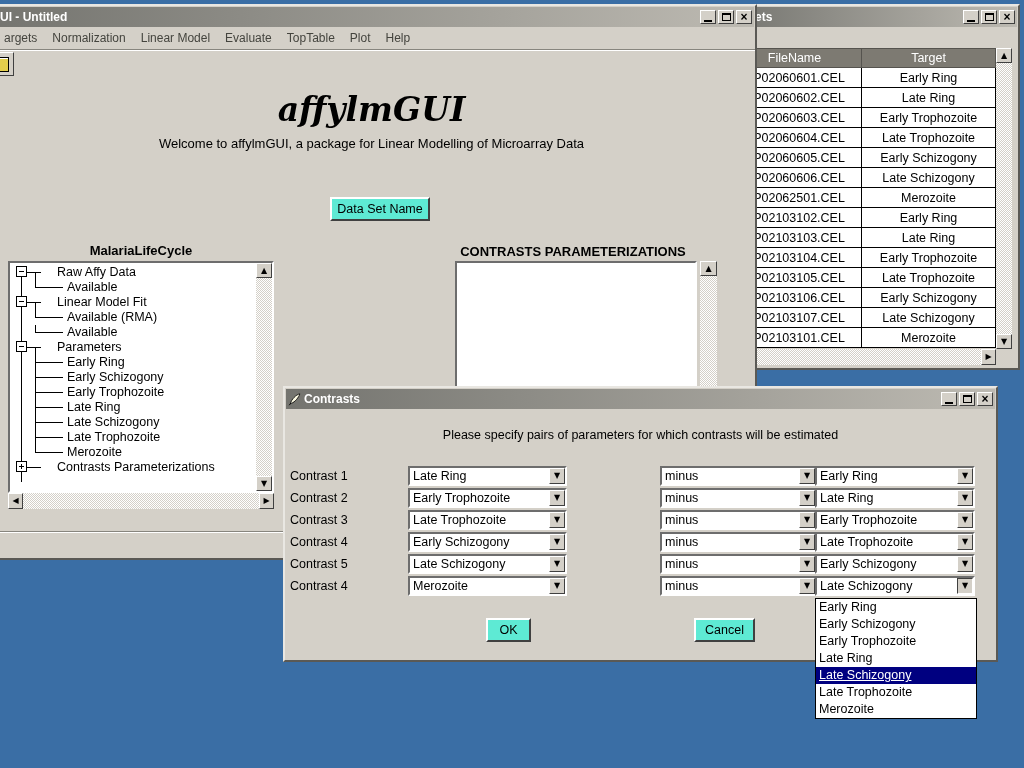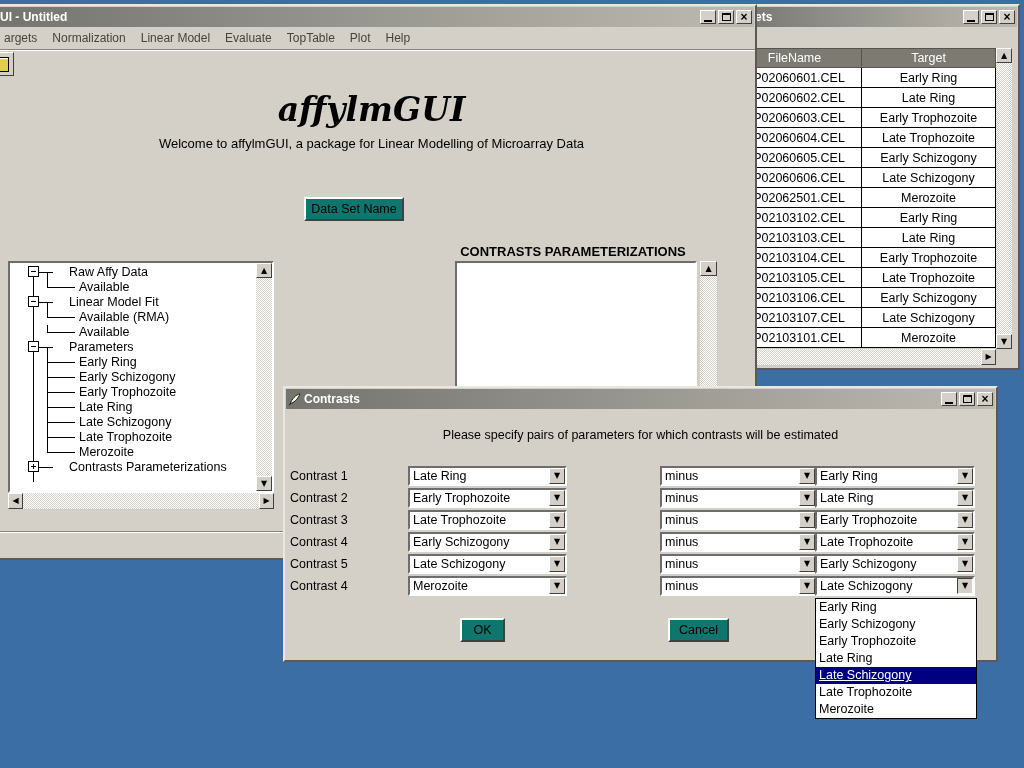--- a/index.html
+++ b/index.html
@@ -40,27 +40,27 @@
   .menu-bar { height:22px; display:flex; align-items:center; padding-left:16px; font-size:12px; color:#44443E; }
   .menu-item { margin-right:15px; white-space:nowrap; }
   .mdiv { height:2px; border-top:1px solid #87857E; border-bottom:1px solid #FFF; }
   .toolbar { position:relative; height:28px; }
   .toolbtn { position:absolute; left:0; top:1px; width:26px; height:24px; background:#D4D0C8;
              border:1px solid; border-color:#FFF #404040 #404040 #FFF; display:flex; align-items:center; justify-content:center; }
   .ticon { width:16px; height:15px; background:#E3CE4C; border:1px solid #000; box-shadow:inset 1px 1px 0 #FFF; }
   .heading { position:absolute; left:0; right:0; top:84px; text-align:center;
              font-family:"DejaVu Serif","Liberation Serif",serif; font-style:italic; font-weight:bold; font-size:33px; }
   .welcome { position:absolute; left:0; right:0; top:130px; text-align:center; font-size:13px; }
-  .pbtn { position:absolute; background:#0f766e; border:2px solid; border-color:#FFF #404040 #404040 #FFF;
-          display:flex; align-items:center; justify-content:center; font-size:12.5px; cursor:default; }
+  .pbtn { position:absolute; background:#5eead4; border:2px solid; border-color:#FFF #404040 #404040 #FFF;
+          display:flex; align-items:center; justify-content:center; font-size:12.5px; cursor:default;margin-left:26px; }
   #dataset-btn { left:316px; top:191px; width:100px; height:24px; }
   .panel-label { position:absolute; text-align:center; font-weight:bold; font-size:13px; }
   #tree-label { left:20px; top:237px; width:266px; }
   #tree-box { position:absolute; left:20px; top:255px; width:266px; height:232px; }
-  #tree-content { position:absolute; left:0; top:0; right:16px; bottom:0; overflow:hidden; padding-top:2px;margin-left:12px; }
+  #tree-content { position:absolute; left:0; top:0; right:16px; bottom:0; overflow:hidden; padding-top:2px; }
   .tree-vs { right:0; top:0; bottom:0; width:16px; }
   #tree-hs { left:20px; top:487px; width:266px; height:16px; }
   #cp-label { left:455px; top:238px; width:260px; }
   #cp-box { position:absolute; left:467px; top:255px; width:242px; height:240px; }
   #cp-vs { left:712px; top:255px; width:17px; height:240px; }
   .bottom-groove { position:absolute; left:0; right:0; top:525px; height:2px; border-top:1px solid #87857E; border-bottom:1px solid #FFF; }
 
   
   .trunk { position:absolute; left:11px; top:9px; height:210px; width:1px; background:#000; }
   .trow { position:relative; height:15px; line-height:15px; white-space:nowrap; font-size:12.5px; }
@@ -239,20 +239,21 @@
     <div class="mdiv"></div>
     <div class="toolbar">
       <div class="toolbtn">
           <div class="ticon"></div>
         </div>
     </div>
     <div class="heading">affylmGUI</div>
     <div class="welcome">Welcome to affylmGUI, a package for Linear Modelling of Microarray Data</div>
     <div class="pbtn" id="dataset-btn">Data Set Name</div>
 
+    <div class="panel-label" id="tree-label">MalariaLifeCycle</div>
     <div class="sunken-white" id="tree-box">
       <div id="tree-content">
           <div class="trunk"></div>
           <div class="trow l0 vdown"><span class="vline"></span><span class="hline"></span><span class="exp"></span><span class="tlabel">Raw Affy Data</span></div>
           <div class="trow l1 vtop"><span class="vline"></span><span class="hline"></span><span class="tlabel">Available</span></div>
           <div class="trow l0 vdown"><span class="vline"></span><span class="hline"></span><span class="exp"></span><span class="tlabel">Linear Model Fit</span></div>
           <div class="trow l1 vtop"><span class="vline"></span><span class="hline"></span><span class="tlabel">Available (RMA)</span></div>
           <div class="trow l1 vtop"><span class="vline"></span><span class="hline"></span><span class="tlabel">Available</span></div>
           <div class="trow l0 vdown"><span class="vline"></span><span class="hline"></span><span class="exp"></span><span class="tlabel">Parameters</span></div>
           <div class="trow l1 vfull"><span class="vline"></span><span class="hline"></span><span class="tlabel">Early Ring</span></div>

